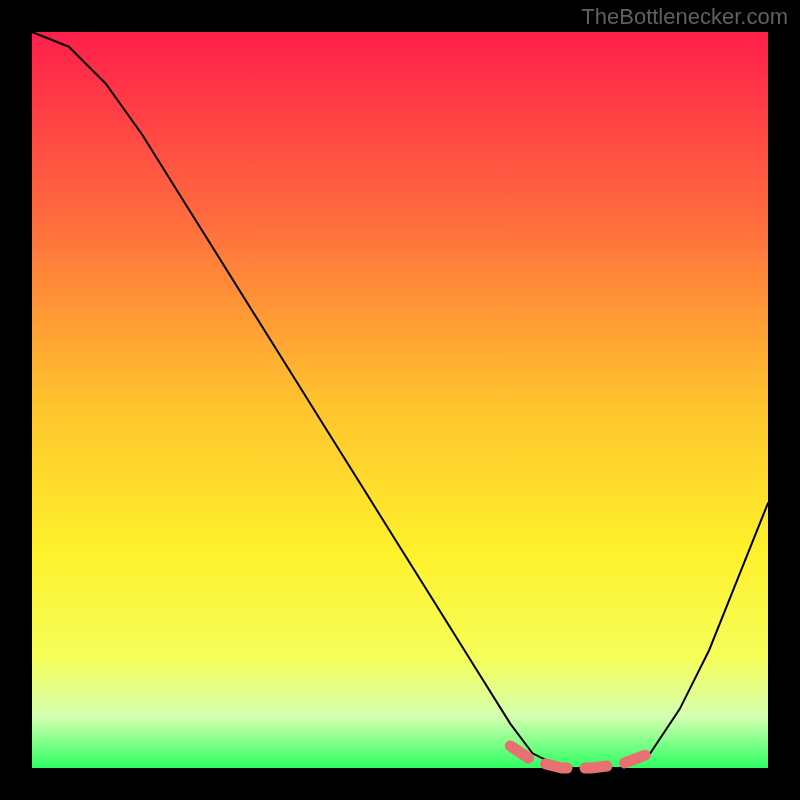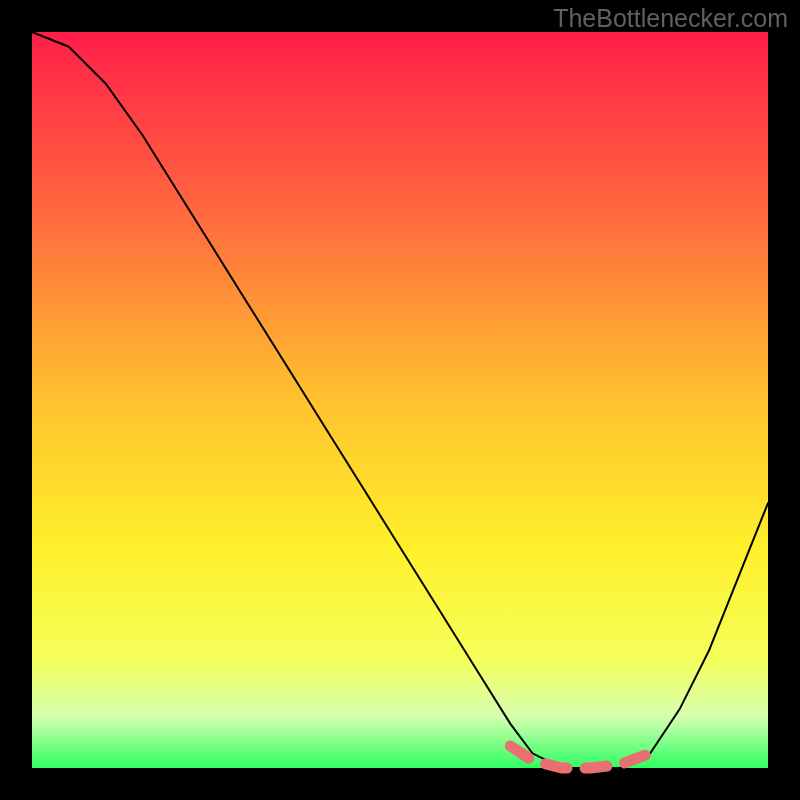--- a/index.html
+++ b/index.html
@@ -9,21 +9,21 @@
     height: 800px;
     background: #000000;
     position: relative;
     font-family: Arial, Helvetica, sans-serif;
   }
   .watermark {
     position: absolute;
     top: 4px;
     right: 12px;
     color: #606060;
-    font-size: 25px;
+    font-size: 22px;
     font-weight: 500;
     z-index: 10;
   }
   .plot-area {
     position: absolute;
     left: 32px;
     top: 32px;
     width: 736px;
     height: 736px;
   }

